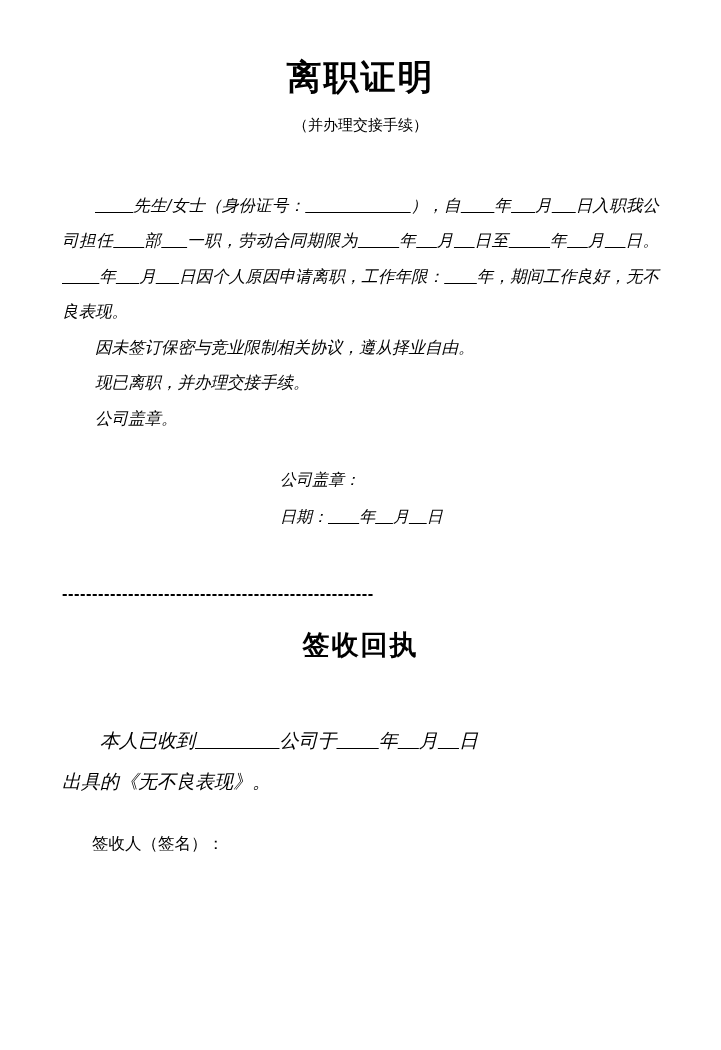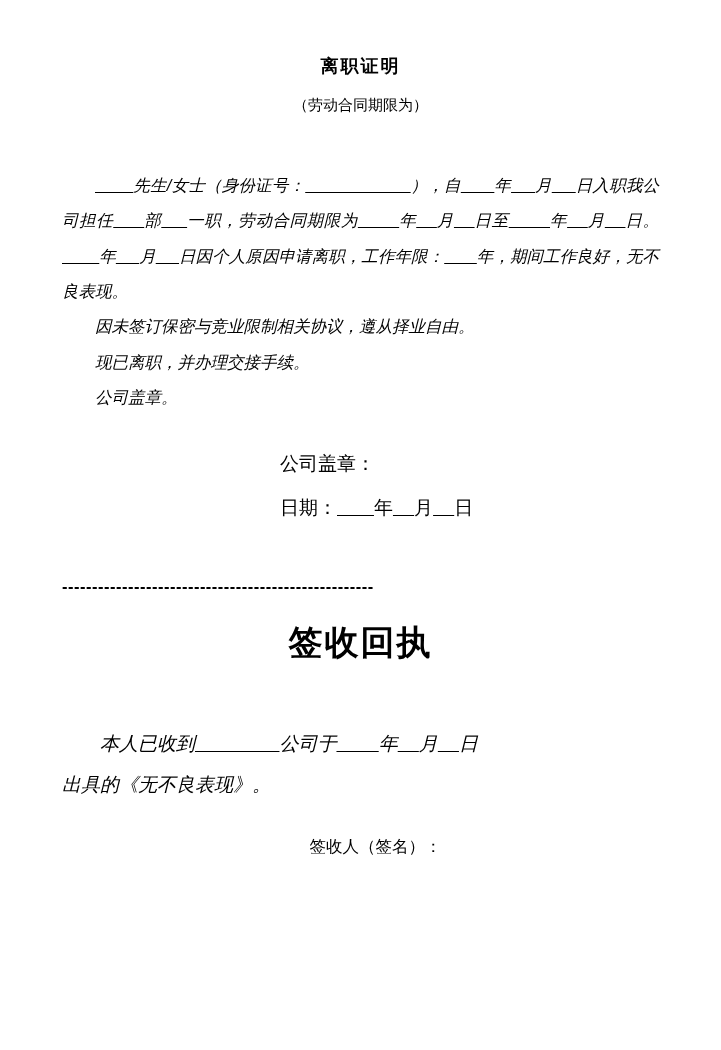--- a/index.html
+++ b/index.html
@@ -16,21 +16,21 @@
   }
   .page {
     position: relative;
     width: 721px;
     height: 1050px;
     box-sizing: border-box;
     padding: 0 62px;
   }
   .doc-title {
     text-align: center;
-    font-size: 18px;
+    font-size: 35px;
     font-weight: bold;
     letter-spacing: 2px;
     margin-top: 56px;
     line-height: 1.2;
   }
   .doc-subtitle {
     text-align: center;
     font-size: 15px;
     margin-top: 18px;
     line-height: 1.2;
@@ -43,65 +43,65 @@
   }
   .para {
     margin: 0;
     font-style: italic;
   }
   .indent {
     text-indent: 2em;
   }
   .sign-block {
     margin-top: 26px;
-    font-size: 19px;
+    font-size: 16px;
     line-height: 2.3;
     padding-left: 218px;
+    font-style: italic;
   }
   .divider {
     margin-top: 48px;
     font-size: 16.5px;
     letter-spacing: 0.5px;
     white-space: nowrap;
     overflow: hidden;
     font-weight: bold;
     color: #000;
   }
   .receipt-title {
     text-align: center;
-    font-size: 34px;
+    font-size: 27px;
     font-weight: bold;
     letter-spacing: 2px;
     margin-top: 24px;
   }
   .receipt-body {
     margin-top: 58px;
     font-size: 19px;
     line-height: 2.15;
   }
   .receipt-sign {
     margin-top: 22px;
     font-size: 16.5px;
     line-height: 2.3;
-    text-align: center;
     padding-left: 30px;
   }
   .u {
     text-decoration: underline;
     white-space: pre;
   }
   .nowrap { white-space: nowrap; }
 </style>
 </head>
 <body>
 
 <div class="page">
 
   <div class="doc-title">离职证明</div>
-  <div class="doc-subtitle">（劳动合同期限为）</div>
+  <div class="doc-subtitle">（并办理交接手续）</div>
 
   <div class="body-block">
     <p class="para indent">
       <span class="u">        </span><span>先生/女士（身份证号：</span><span class="u">                      </span><span>），</span><span>自</span><span class="u">       </span><span>年</span><span class="u">     </span><span>月</span><span class="u">     </span><span>日入职我公司担任</span><span class="u">      </span><span>部</span><span class="u">     </span><span>一</span><span>职，劳动合同期限为</span><span class="u">        </span><span>年</span><span class="u">    </span><span>月</span><span class="u">    </span><span>日至</span><span class="u">        </span><span>年</span><span class="u">    </span><span>月</span><span class="u">    </span><span>日。</span><span class="u">        </span><span>年</span><span class="u">     </span><span>月</span><span class="u">     </span><span>日因个人原因申请离职，工作年</span><span>限：</span><span class="u">       </span><span>年，期间工作良好，无不良表现。</span>
     </p>
     <p class="para indent">因未签订保密与竞业限制相关协议，遵从择业自由。</p>
     <p class="para indent">现已离职，并办理交接手续。</p>
     <p class="para indent">公司盖章。</p>
   </div>
 

